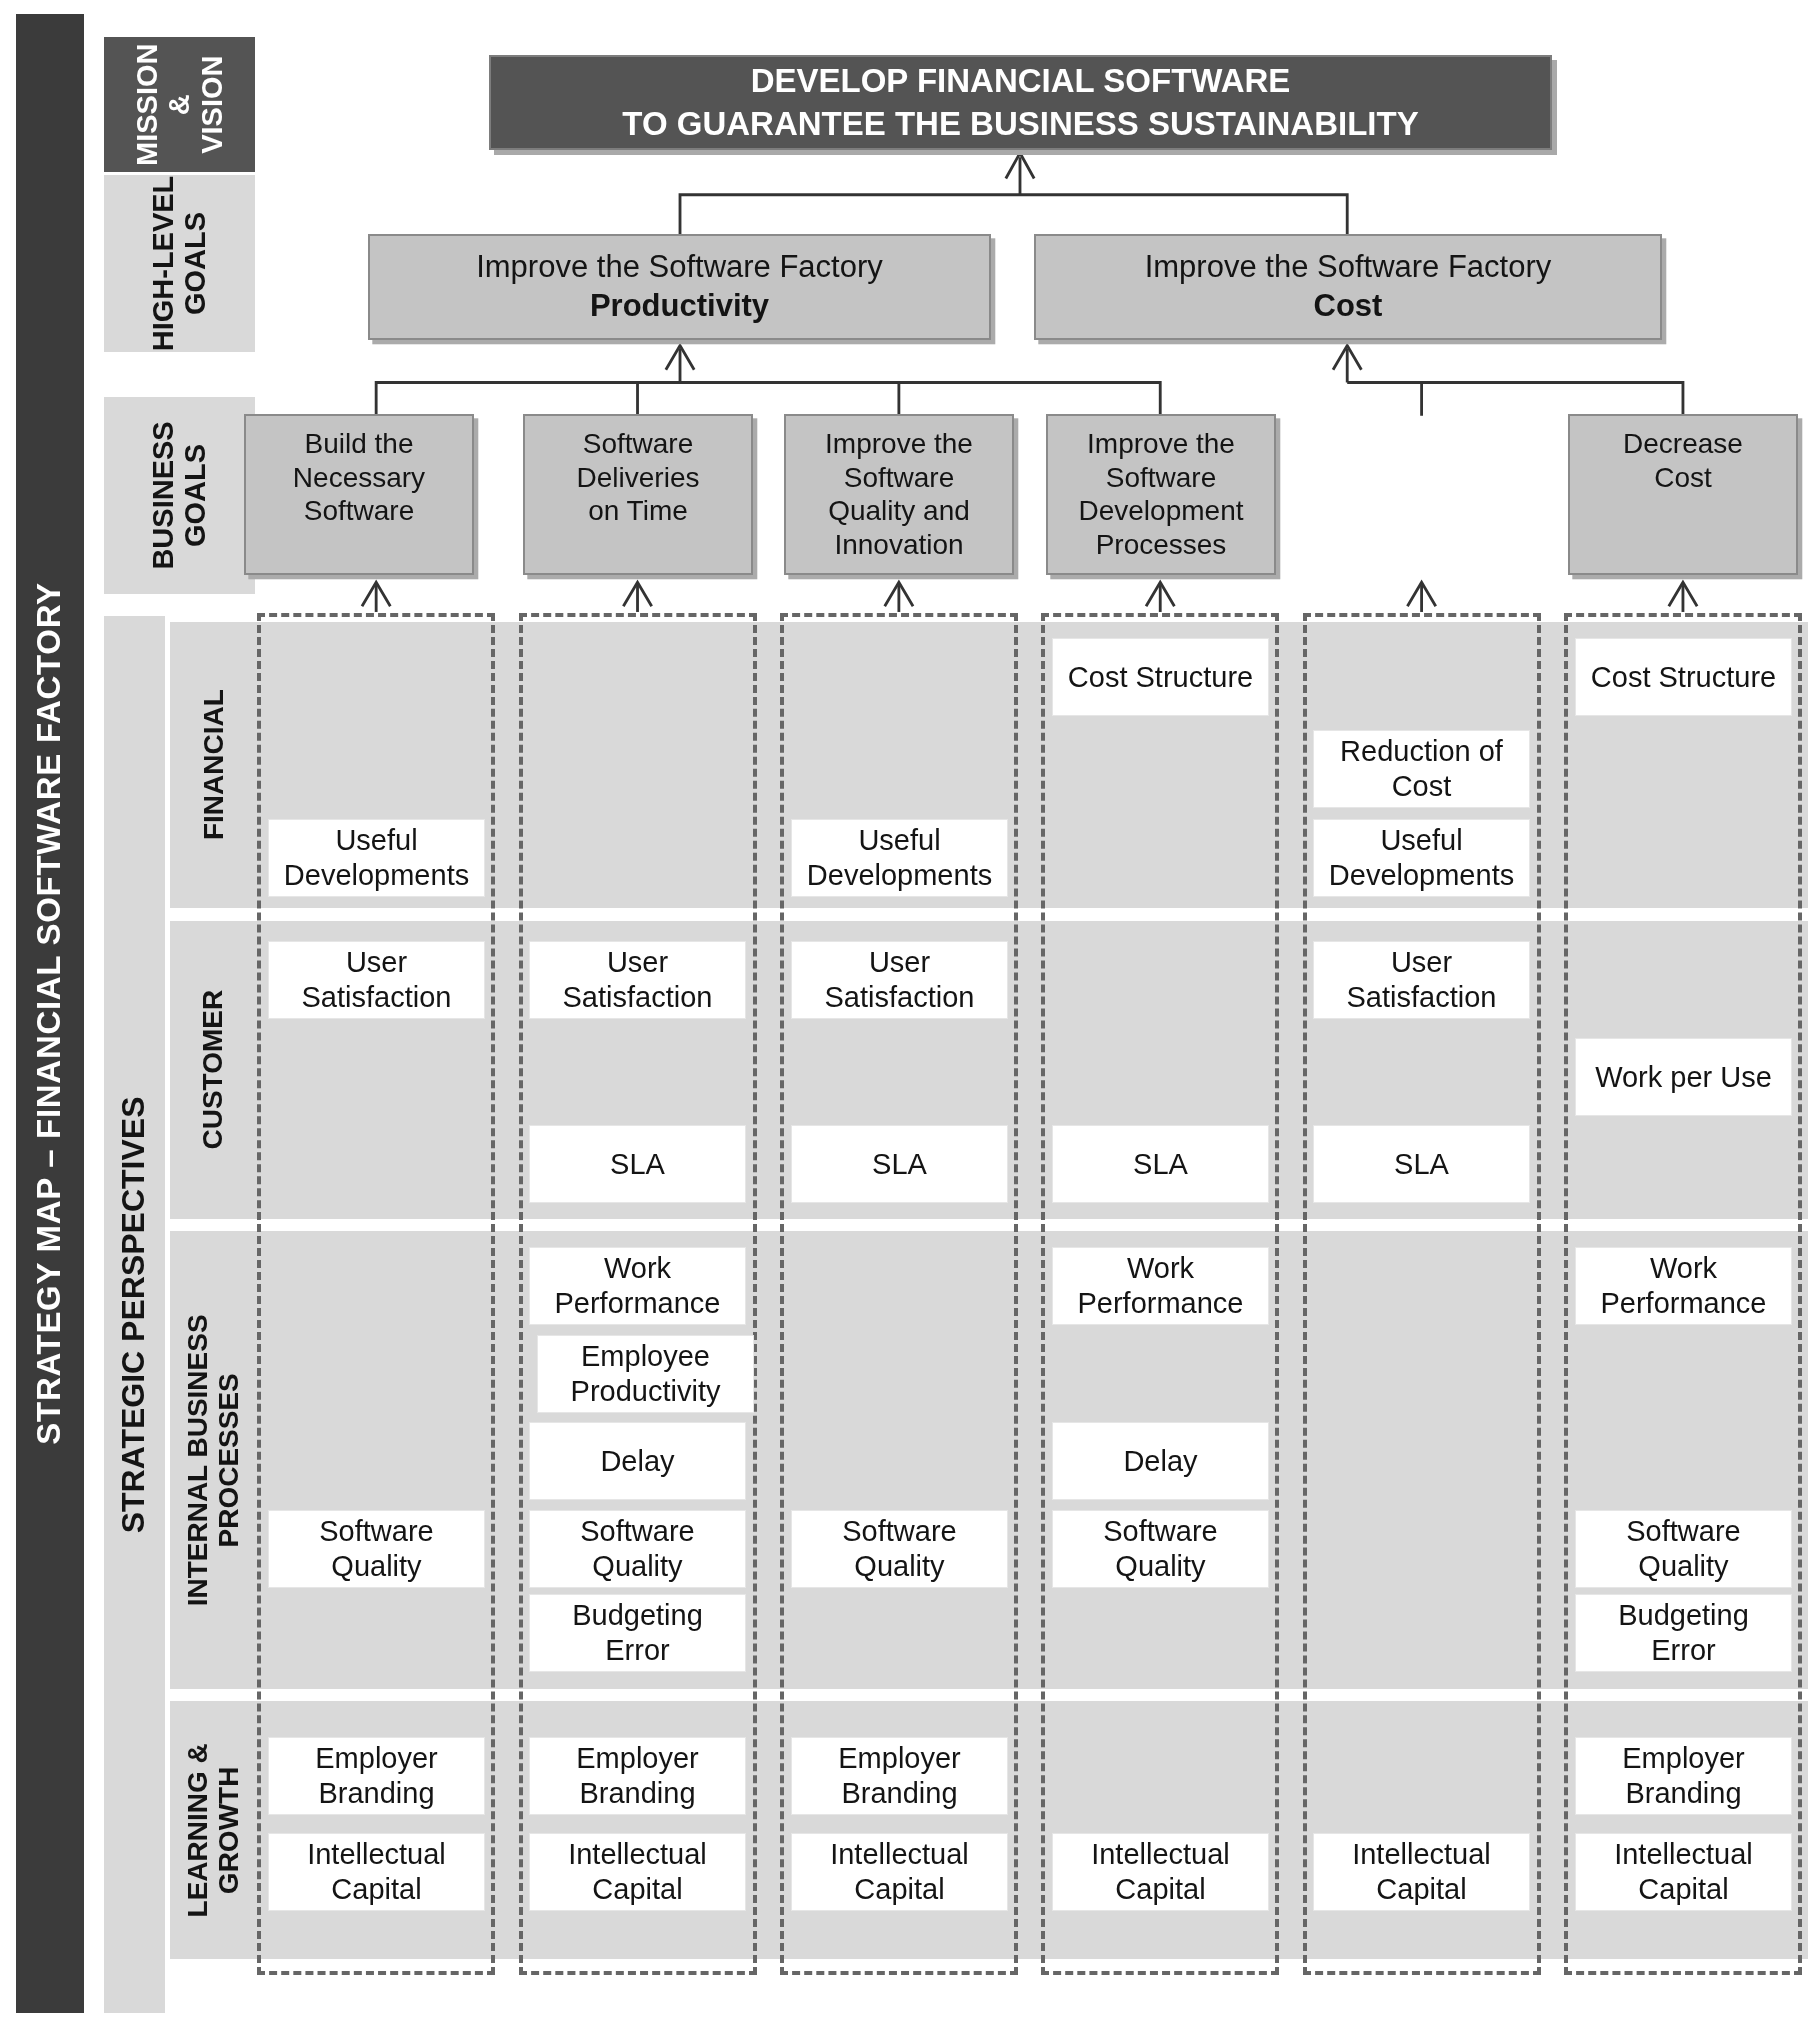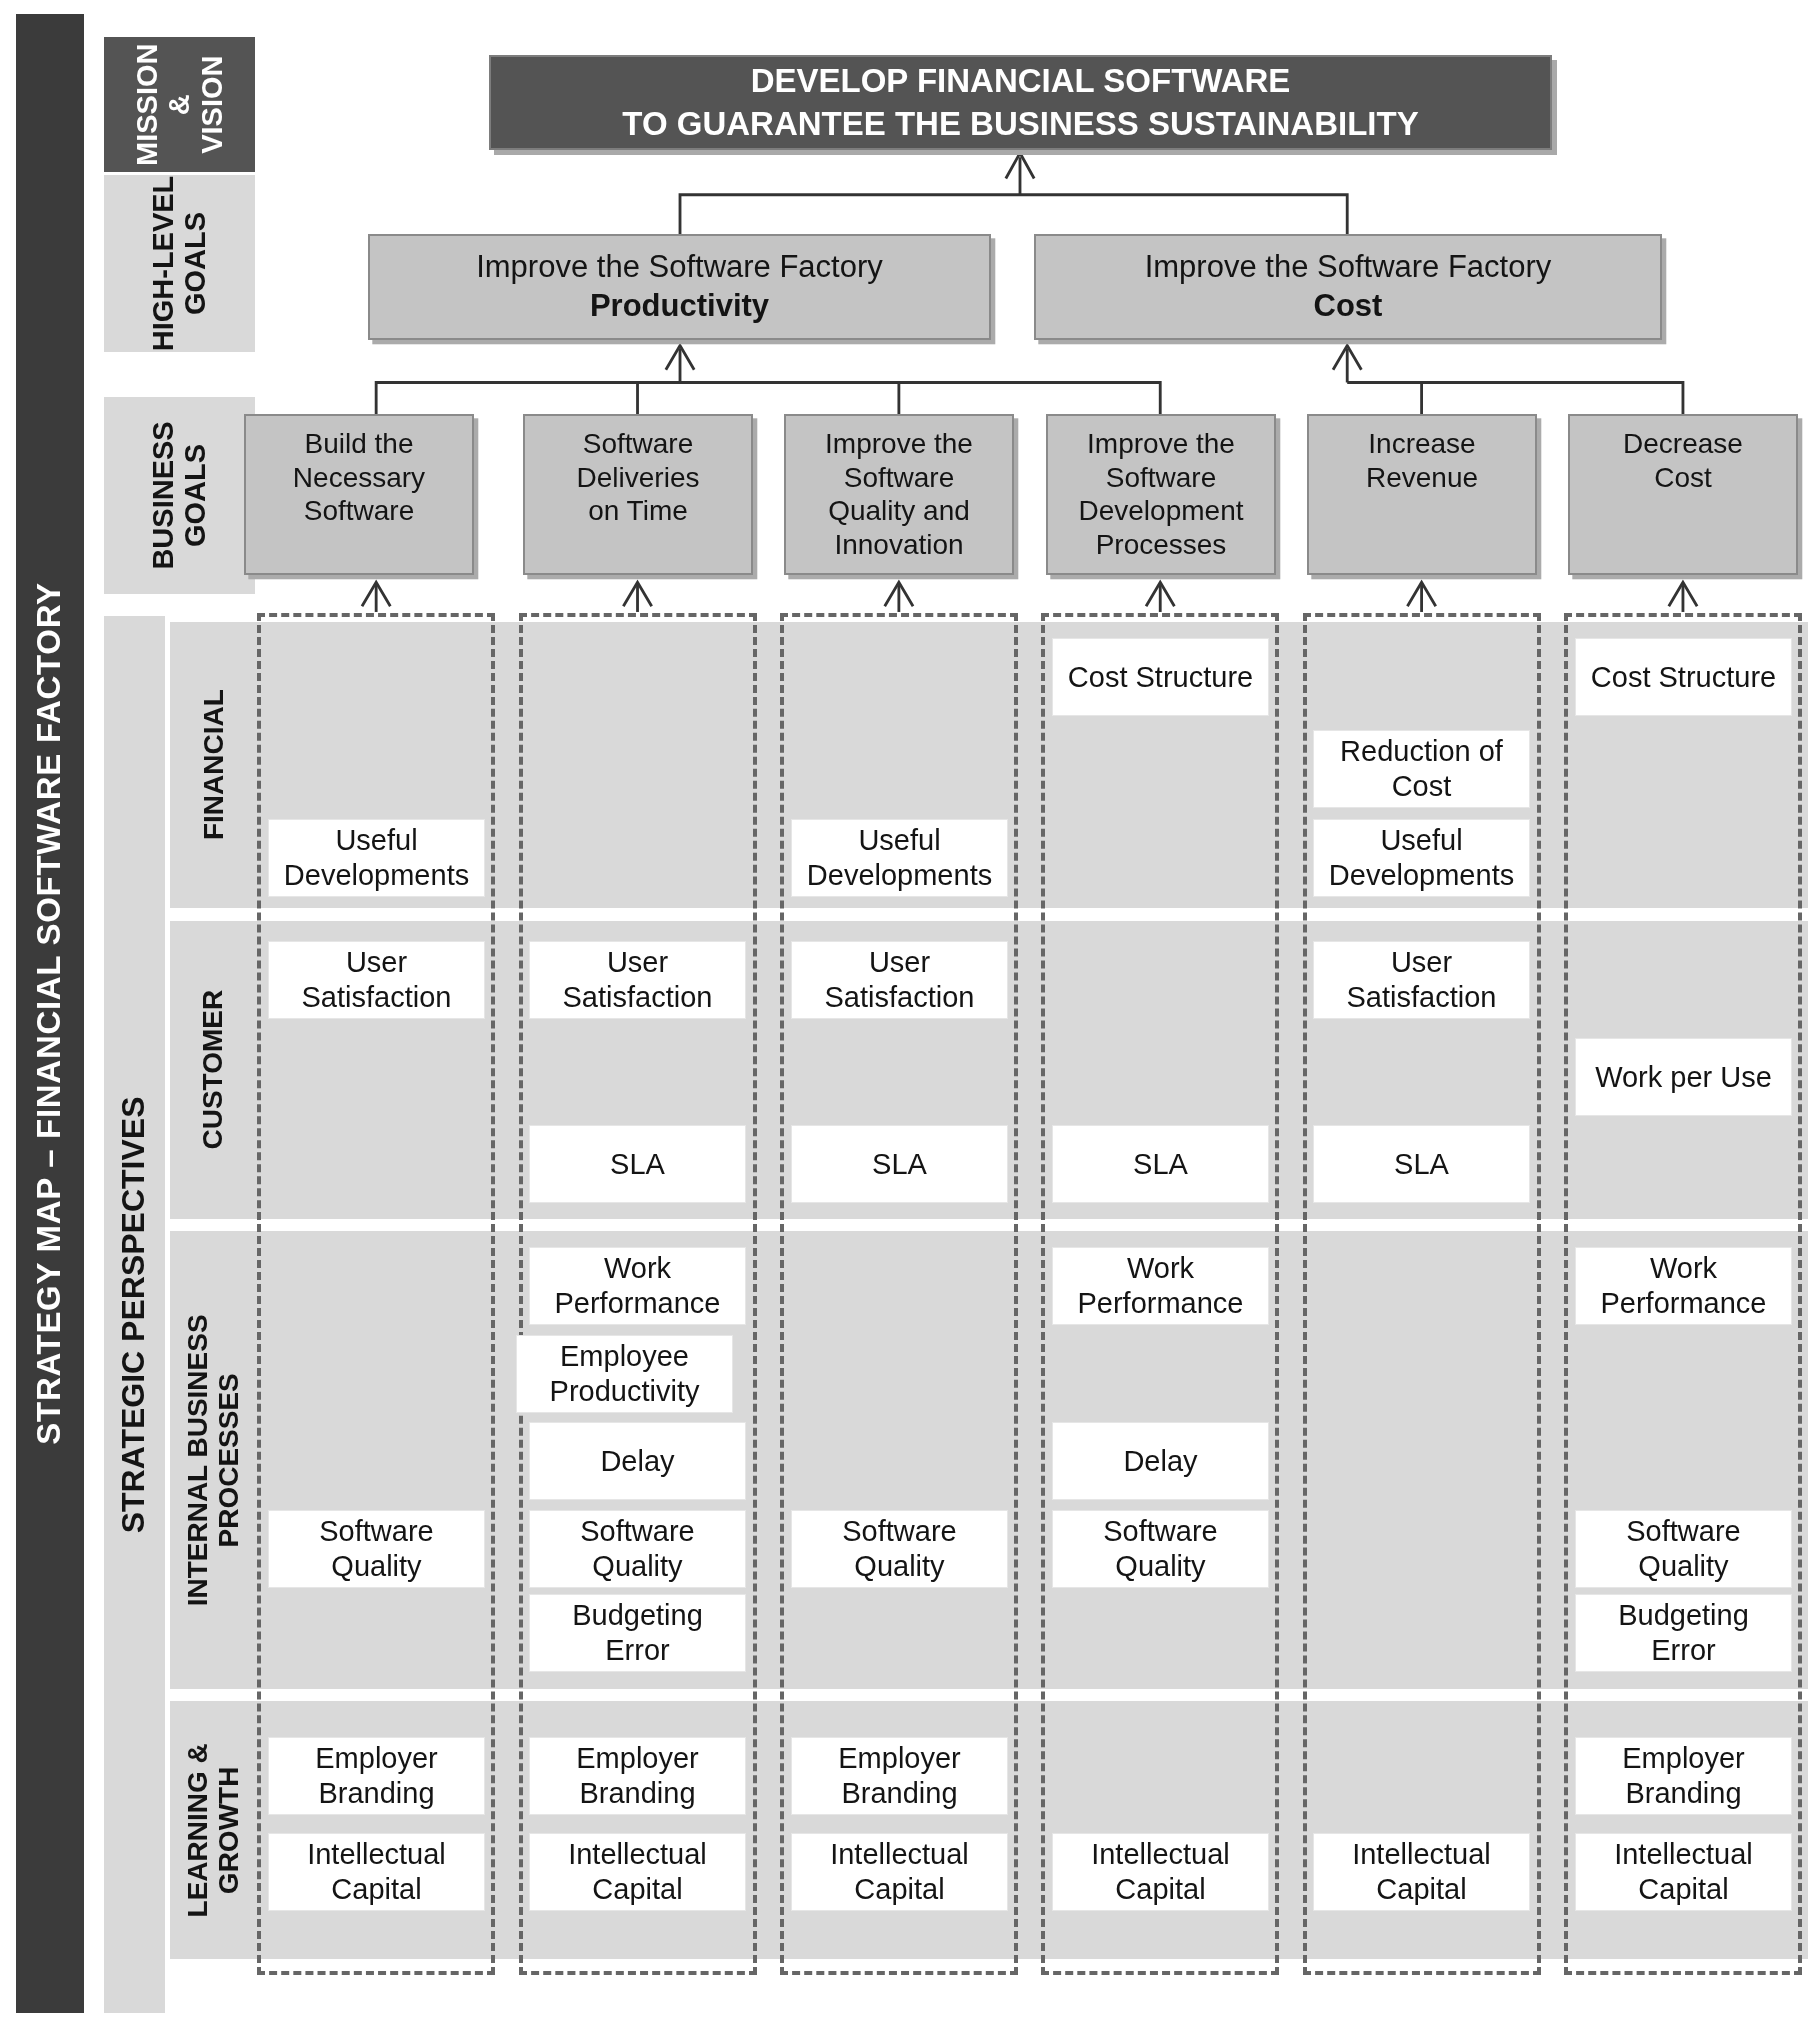--- a/index.html
+++ b/index.html
@@ -182,22 +182,20 @@
 Deliveries
 on Time</div>
   <div class="bgbox" style="left:784px">Improve the
 Software
 Quality and
 Innovation</div>
   <div class="bgbox" style="left:1046px">Improve the
 Software
 Development
 Processes</div>
-  <div class="bgbox" style="left:1307px">Increase
-Revenue</div>
   <div class="bgbox" style="left:1568px">Decrease
 Cost</div>
 
   <div id="cells">
       <div class="cell" style="left: 268px; top: 819px;">Useful
 Developments</div>
       <div class="cell" style="left: 791px; top: 819px;">Useful
 Developments</div>
       <div class="cell" style="left: 1052px; top: 638px;">Cost Structure</div>
       <div class="cell" style="left: 1313px; top: 730px;">Reduction of
@@ -215,21 +213,21 @@
       <div class="cell" style="left: 791px; top: 1125px;">SLA</div>
       <div class="cell" style="left: 1052px; top: 1125px;">SLA</div>
       <div class="cell" style="left: 1313px; top: 941px;">User
 Satisfaction</div>
       <div class="cell" style="left: 1313px; top: 1125px;">SLA</div>
       <div class="cell" style="left: 1575px; top: 1038px;">Work per Use</div>
       <div class="cell" style="left: 268px; top: 1510px;">Software
 Quality</div>
       <div class="cell" style="left: 529px; top: 1247px;">Work
 Performance</div>
-      <div class="cell" style="left: 516px; top: 1335px;">Employee
+      <div class="cell" style="left: 537px; top: 1335px;">Employee
 Productivity</div>
       <div class="cell" style="left: 529px; top: 1422px;">Delay</div>
       <div class="cell" style="left: 529px; top: 1510px;">Software
 Quality</div>
       <div class="cell" style="left: 529px; top: 1594px;">Budgeting
 Error</div>
       <div class="cell" style="left: 791px; top: 1510px;">Software
 Quality</div>
       <div class="cell" style="left: 1052px; top: 1247px;">Work
 Performance</div>

